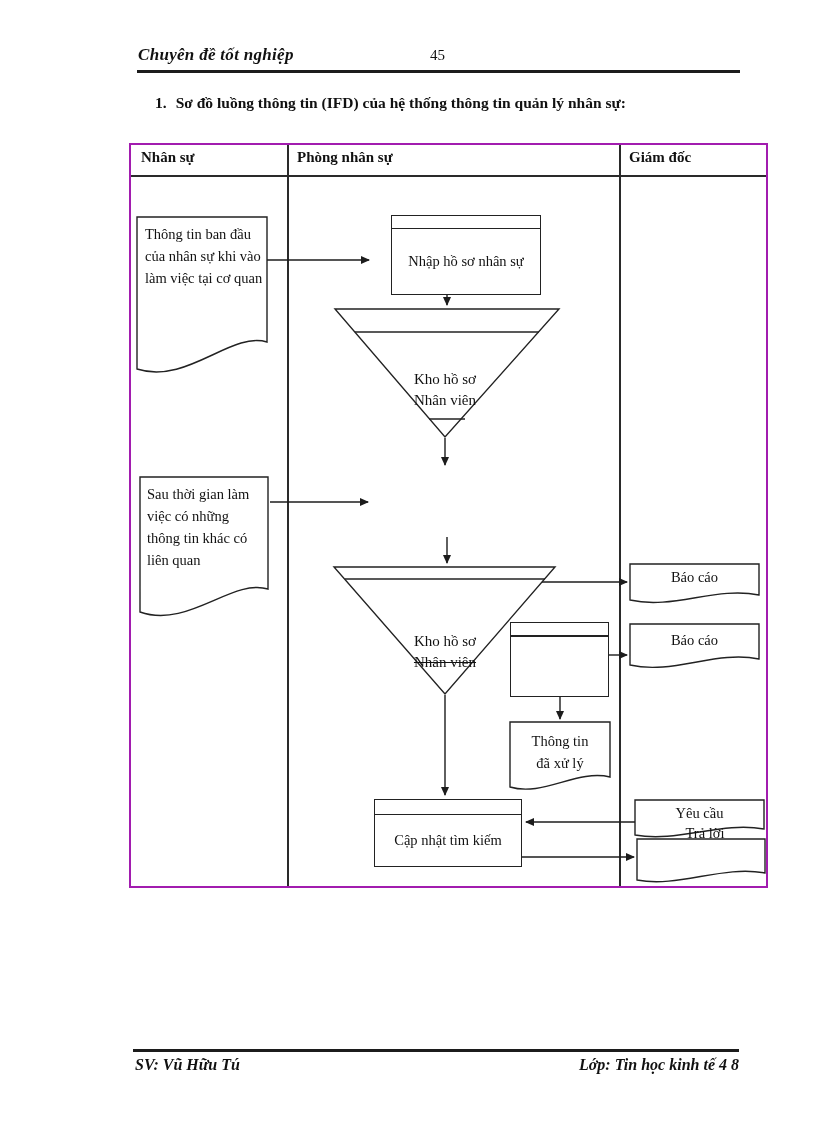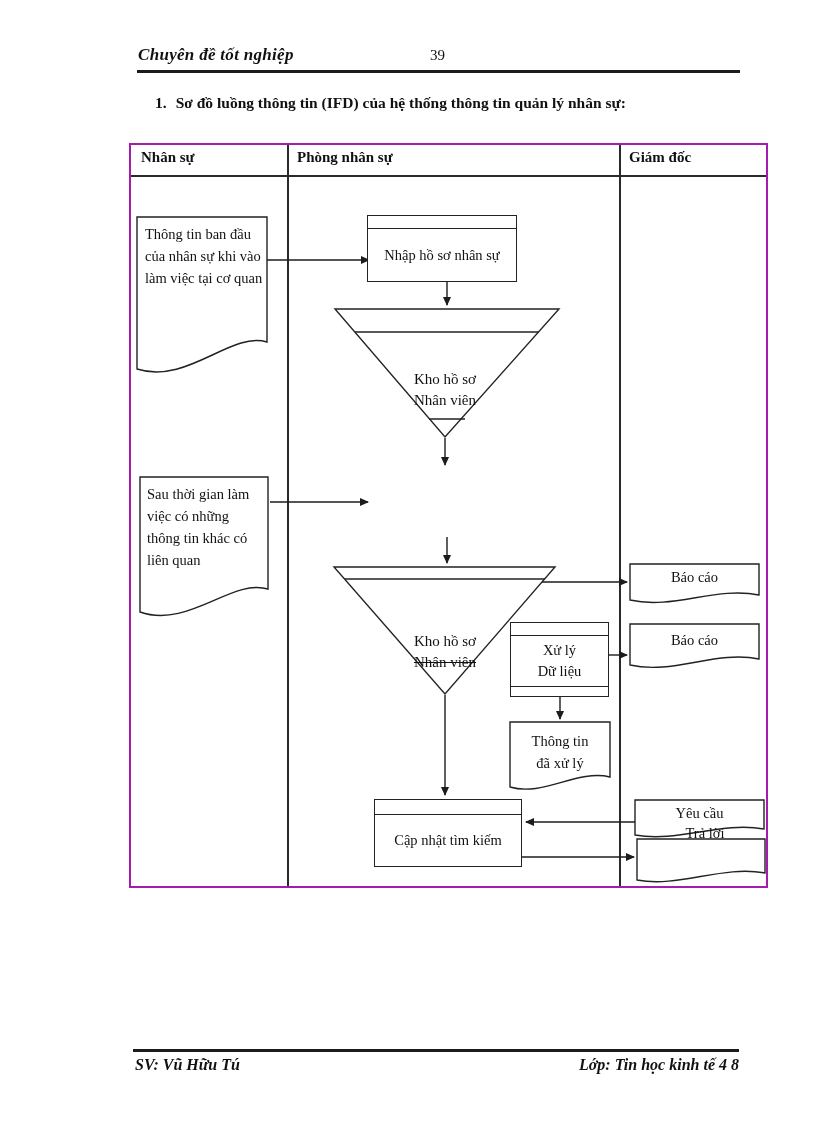--- a/index.html
+++ b/index.html
@@ -35,21 +35,21 @@
   .bandb{border-top:1.4px solid #222;flex:0 0 auto;}
   .ptext{flex:1;display:flex;align-items:center;justify-content:center;text-align:center;font-size:14.5px;line-height:21px;}
   .ptext .inner{display:block;}
 </style>
 </head>
 <body>
 
 <div class="page">
 
   <div class="hdr-title">Chuyên  đề tốt nghiệp</div>
-  <div class="hdr-page">39</div>
+  <div class="hdr-page">45</div>
   <div class="hdr-rule"></div>
 
   <div class="heading">
     <span class="num">1.</span><span>Sơ đồ luồng thông tin (IFD) của hệ thống thông tin quản  lý nhân  sự:</span>
   </div>
 
   <div class="ifd">
     <div class="ifd-inner">
 
       <div class="vline" style="left:156px"></div>
@@ -108,36 +108,30 @@
 
       <div class="funnel-label" style="left:254px;top:224px;width:120px">
         <span>Kho hồ sơ</span><br>
         <span>Nhân  viên</span>
       </div>
       <div class="funnel-label" style="left:254px;top:486px;width:120px">
         <span>Kho hồ sơ</span><br>
         <span class="strike">Nhân  viên</span>
       </div>
 
-      <div class="proc" style="left:236px;top:70px;width:150px;height:67px">
+      <div class="proc" style="left:260px;top:70px;width:150px;height:80px">
         <div class="band" style="height:12px"></div>
         <div class="ptext">
             <span class="inner" style="width:134px">Nhập  hồ  sơ nhân sự</span>
           </div>
       </div>
 
 
       <div class="proc" style="left:379px;top:477px;width:99px;height:75px">
         <div class="band" style="height:12px"></div>
-        <div class="ptext">
-          <span class="inner">
-            <span>Xử lý</span><br>
-            <span>Dữ liệu</span>
-          </span>
-        </div>
         <div class="bandb" style="height:9px"></div>
       </div>
 
       <div class="proc" style="left:243px;top:654px;width:148px;height:68px">
         <div class="band" style="height:14px"></div>
         <div class="ptext">
             <span class="inner" style="width:112px">Cập nhật tìm kiếm</span>
           </div>
       </div>
 

